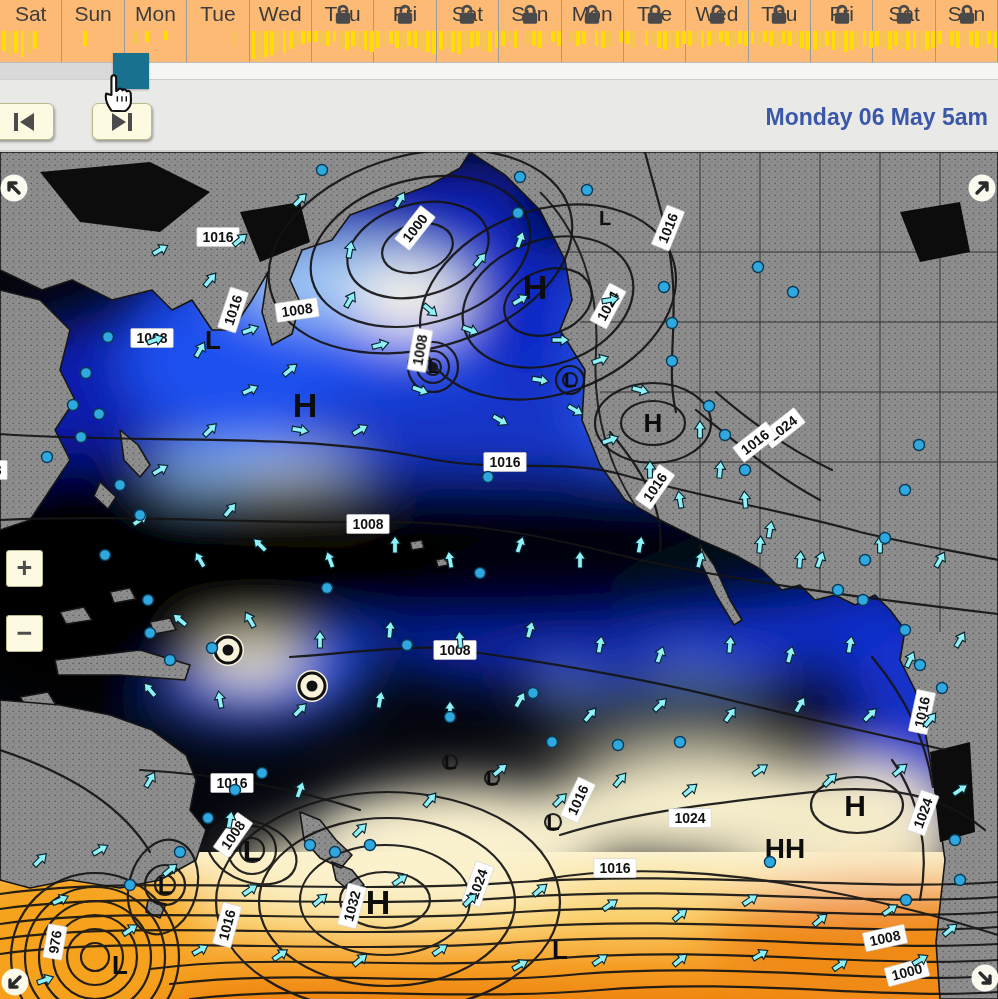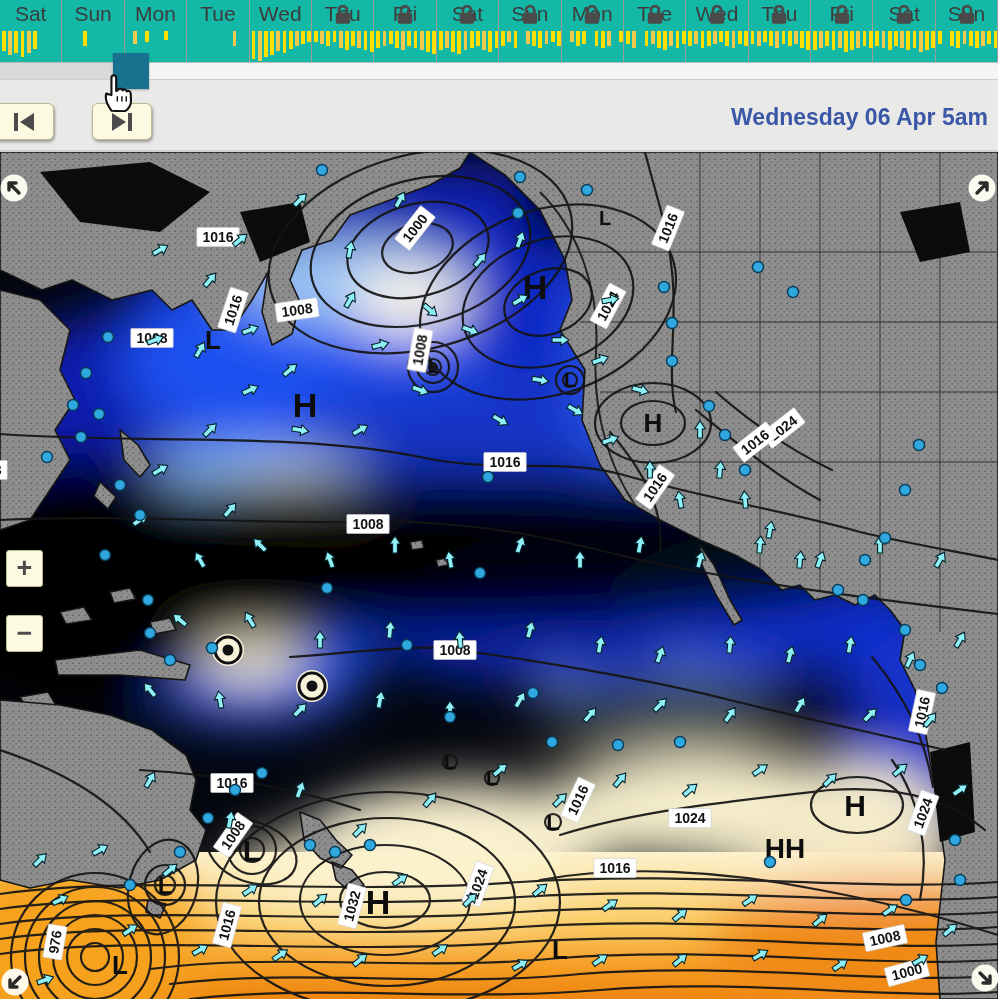--- a/index.html
+++ b/index.html
@@ -2,21 +2,21 @@
 <html><head>
 <meta charset="utf-8">
 <style>
   html,body{margin:0;padding:0;}
   body{font-family:"Liberation Sans",sans-serif;background:#fff;}
   .app{position:relative;width:998px;height:999px;overflow:hidden;background:#fff;}
 
   
   .timeline{position:absolute;left:0;top:0;width:998px;height:80px;background:#ececec;}
   .days-row{position:absolute;left:0;top:0;height:62px;width:1080px;display:flex;}
-  .day-cell{position:relative;width:62.4px;height:62px;border-right:1px solid #9b9b9b;box-sizing:border-box;background:#14b8a6;}
+  .day-cell{position:relative;width:62.4px;height:62px;border-right:1px solid #9b9b9b;box-sizing:border-box;background:#fdba74;}
   .day-label{text-align:center;font-size:21px;color:#3c3c3c;padding-top:2px;height:28px;}
   .bars{position:absolute;left:0;top:31px;height:31px;width:100%;}
   .bar{position:absolute;top:0;width:3.8px;}
   .lock{position:absolute;top:3px;left:50%;margin-left:-10px;z-index:3;}
   .slider-row{position:absolute;left:0;top:62px;width:998px;height:18px;background:#f5f5f3;border-top:1px solid #bdbdbd;border-bottom:1px solid #cfcfcf;box-sizing:border-box;}
   .track-left{position:absolute;left:0;top:0;height:16px;width:113px;background:#d9d9d9;}
   .slider-handle{position:absolute;left:113px;top:53px;width:36px;height:36px;background:#17718F;z-index:4;box-shadow:0 1px 2px rgba(0,0,0,.3);}
   .cursor-hand{position:absolute;left:98px;top:70px;z-index:6;pointer-events:none;}
 
   
@@ -306,21 +306,21 @@
         <rect x="3" y="1" width="4" height="18" fill="#4c4c4c"></rect>
         <path d="M23,1 L9,10 L23,19 Z" fill="#4c4c4c"></path>
       </svg>
     </button>
     <button class="nav-btn next">
       <svg width="26" height="20" viewBox="0 0 26 20">
         <path d="M3,1 L17,10 L3,19 Z" fill="#4c4c4c"></path>
         <rect x="19" y="1" width="4" height="18" fill="#4c4c4c"></rect>
       </svg>
     </button>
-    <div class="date-label">Wednesday 06 Apr 5am</div>
+    <div class="date-label">Monday 06 May 5am</div>
   </div>
 
   <div class="map-wrap">
     <svg id="map" width="998" height="847" viewBox="0 0 998 847">
       <defs>
         <filter id="b28" x="-40%" y="-40%" width="180%" height="180%">
             <feGaussianBlur stdDeviation="26"></feGaussianBlur>
           </filter>
         <filter id="b14" x="-40%" y="-40%" width="180%" height="180%">
             <feGaussianBlur stdDeviation="13"></feGaussianBlur>

